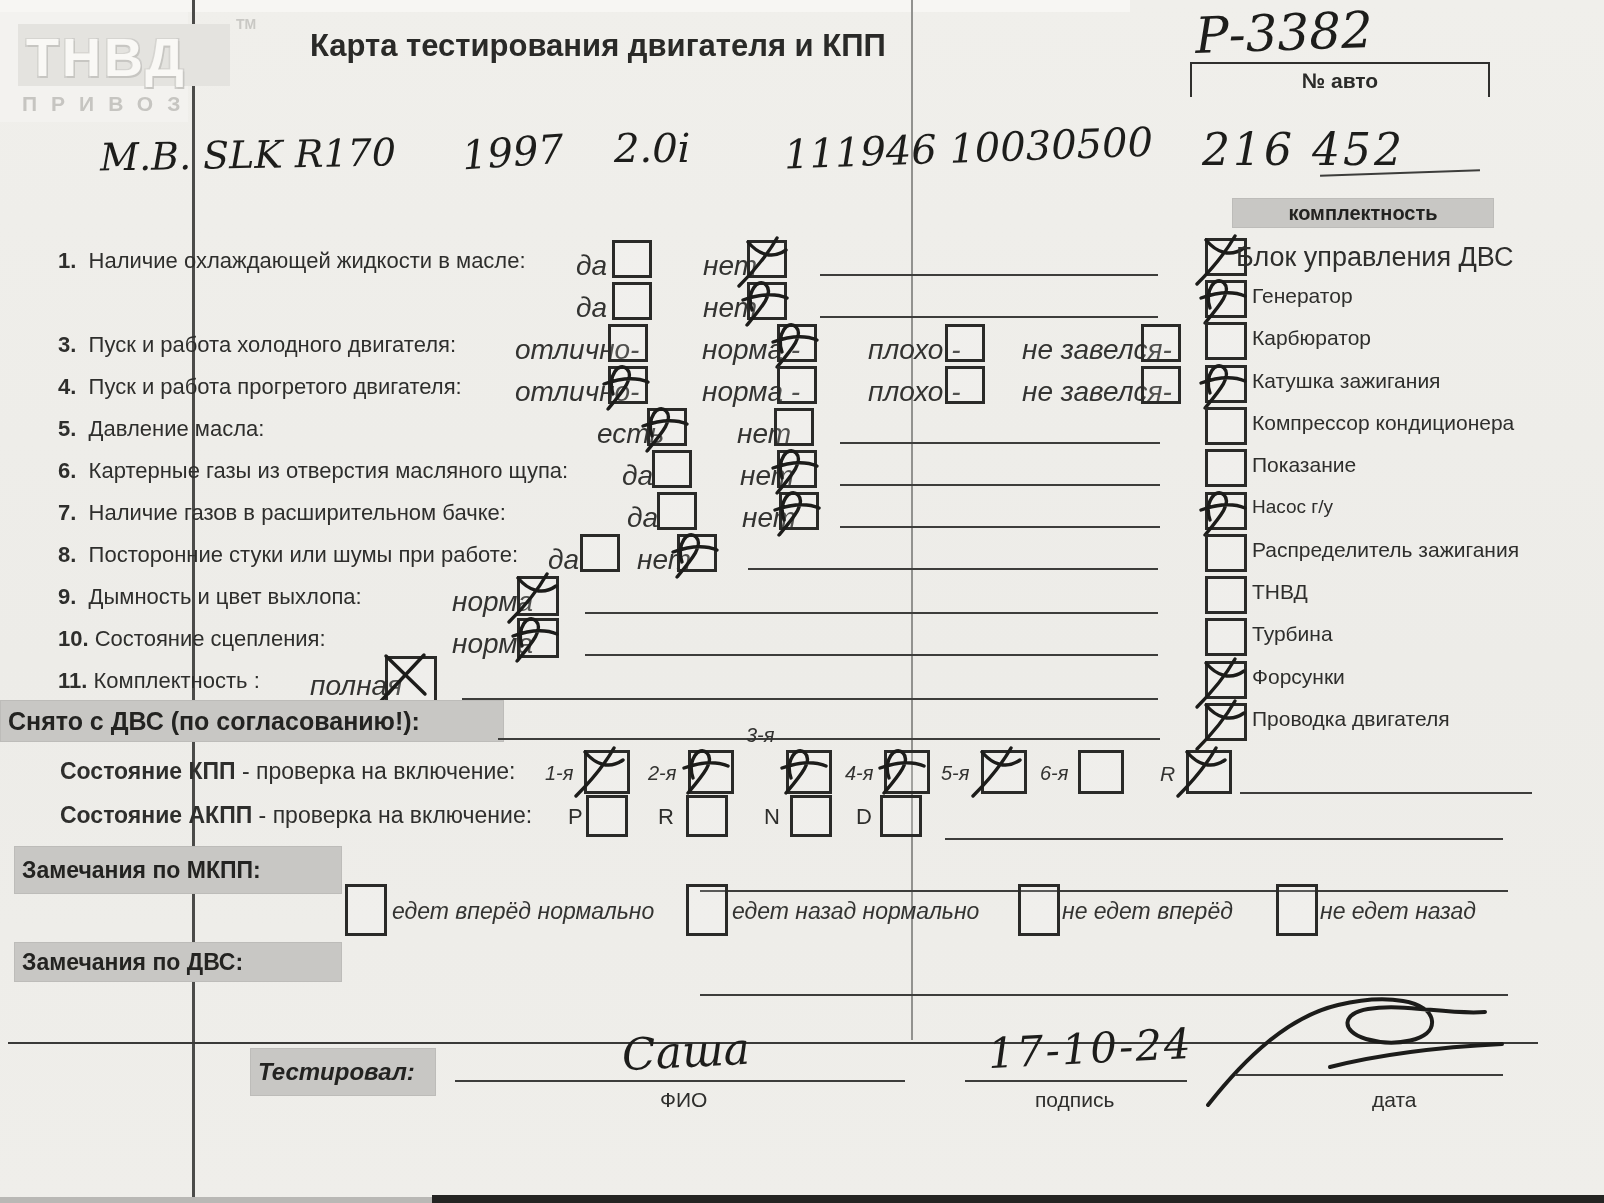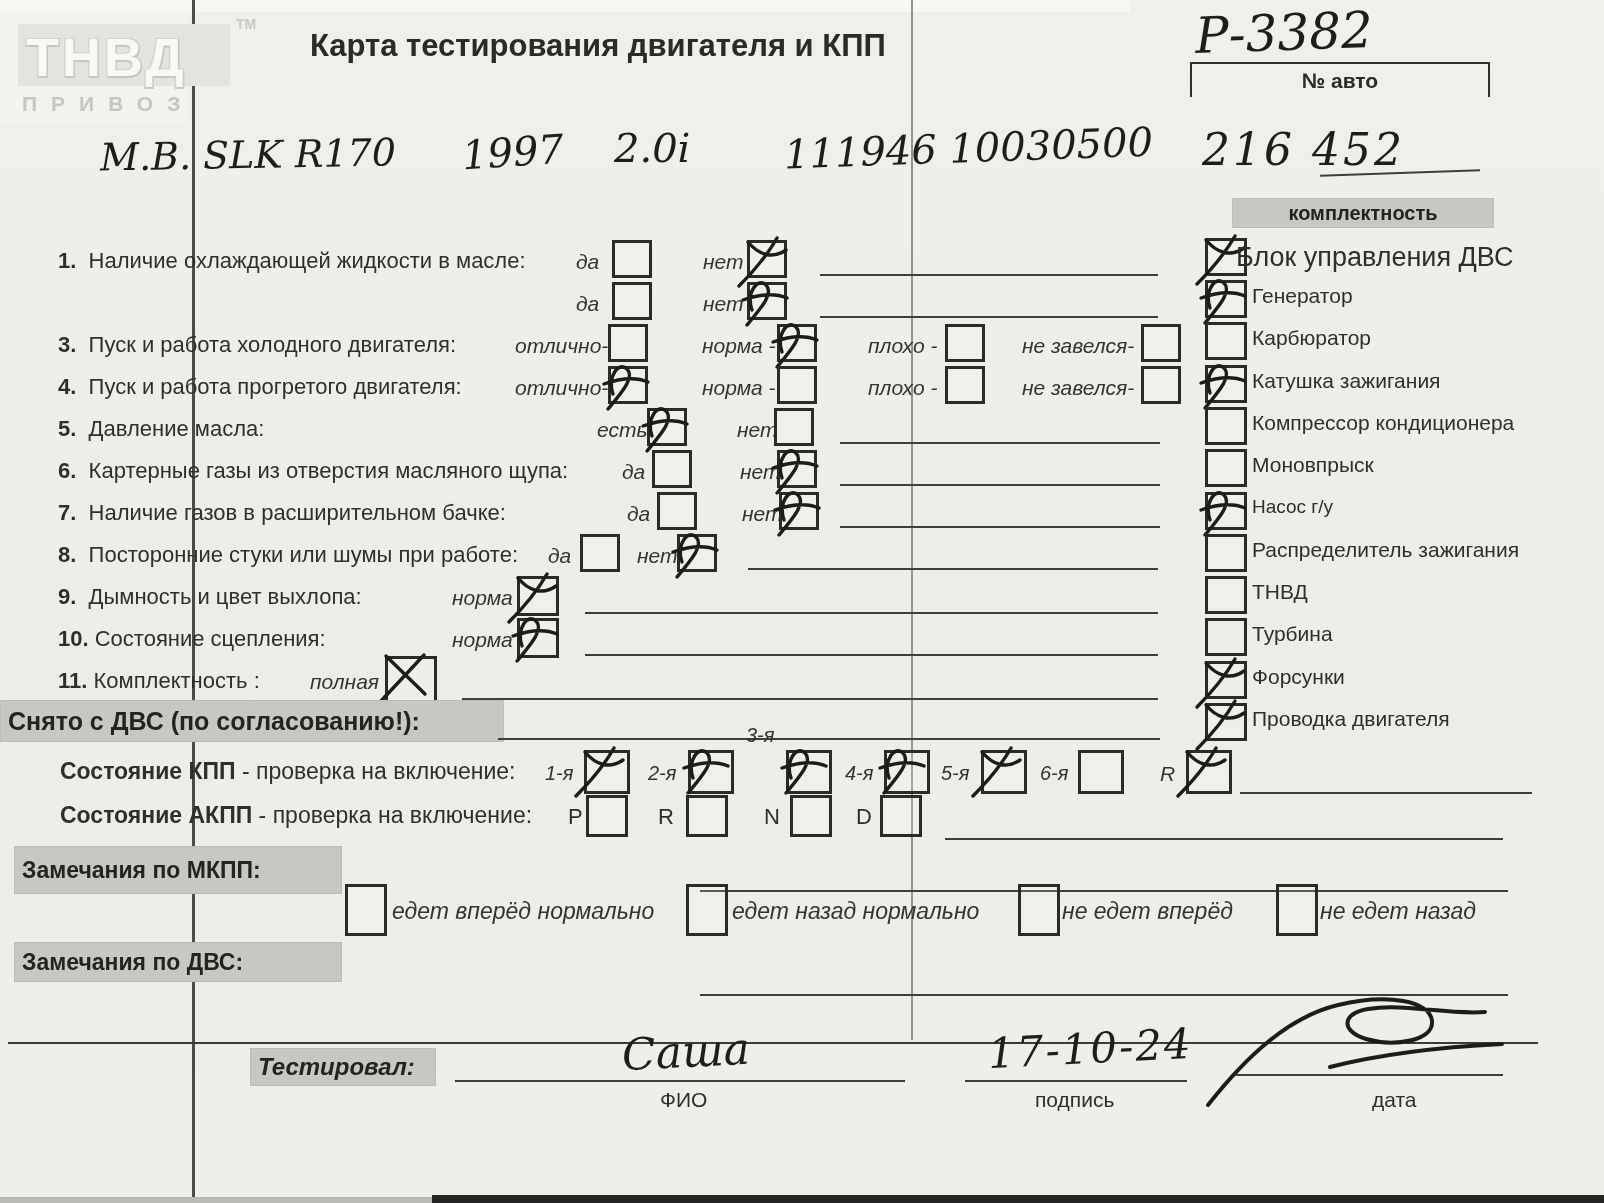--- a/index.html
+++ b/index.html
@@ -4,21 +4,21 @@
 <style>
   html,body{margin:0;padding:0;}
   body{width:1604px;height:1203px;overflow:hidden;background:#eeede9;
        font-family:"Liberation Sans",sans-serif;color:#2b2b29;}
   #canvas{position:relative;width:1604px;height:1203px;
           background:linear-gradient(180deg,#f0efeb 0%,#edece8 55%,#efeeea 100%);}
   .abs{position:absolute;}
   
   .lbl{font-size:22px;color:#2e2e2c;white-space:nowrap;}
   .num{font-weight:bold;}
-  .opt{font-style:italic;font-size:21px;color:#333331;white-space:nowrap;}
+  .opt{font-style:italic;font-size:28px;color:#333331;white-space:nowrap;}
   .bold{font-weight:bold;}
   .graybar{background:#c8c7c4;color:#232321;font-weight:bold;font-size:23px;
            display:flex;align-items:center;padding:0 8px;white-space:nowrap;
            box-shadow:0 0 0 1px #bdbcb9 inset;}
   
   .hw{font-family:"DejaVu Serif",serif;font-style:italic;color:#1d1d1b;
       white-space:nowrap;line-height:1;}
   
   .wline{position:absolute;height:2px;background:#3d3d3b;}
   .vline{position:absolute;background:#4b4b49;}
@@ -90,21 +90,21 @@
   <div class="abs lbl" style="left:1252px;top:326px;font-size:21px">Карбюратор</div>
   <span class="cb" style="left:1205px;top:365px;width:36px;height:32px">
       <svg width="40" height="40" viewBox="0 0 40 40">
         <use href="#mkB"></use>
       </svg>
     </span>
   <div class="abs lbl" style="left:1252px;top:369px;font-size:21px">Катушка зажигания</div>
   <span class="cb" style="left:1205px;top:407px;width:36px;height:32px"></span>
   <div class="abs lbl" style="left:1252px;top:411px;font-size:21px">Компрессор кондиционера</div>
   <span class="cb" style="left:1205px;top:449px;width:36px;height:32px"></span>
-  <div class="abs lbl" style="left:1252px;top:453px;font-size:21px">Моновпрыск</div>
+  <div class="abs lbl" style="left:1252px;top:453px;font-size:21px">Показание</div>
   <span class="cb" style="left:1205px;top:492px;width:36px;height:32px">
       <svg width="40" height="40" viewBox="0 0 40 40">
         <use href="#mkB"></use>
       </svg>
     </span>
   <div class="abs lbl" style="left:1252px;top:496px;font-size:19px">Насос г/у</div>
   <span class="cb" style="left:1205px;top:534px;width:36px;height:32px"></span>
   <div class="abs lbl" style="left:1252px;top:538px;font-size:21px">Распределитель зажигания</div>
   <span class="cb" style="left:1205px;top:576px;width:36px;height:32px"></span>
   <div class="abs lbl" style="left:1252px;top:580px;font-size:21px">ТНВД</div>
@@ -308,21 +308,21 @@
   <span class="cb" style="left:1018px;top:884px;width:36px;height:46px"></span>
   <span class="abs opt" style="left:1062px;top:898px;font-size:23px">не едет вперёд</span>
   <span class="cb" style="left:1276px;top:884px;width:36px;height:46px"></span>
   <span class="abs opt" style="left:1320px;top:898px;font-size:23px">не едет назад</span>
 
   <div class="abs graybar" style="left:14px;top:942px;width:312px;height:40px">Замечания по ДВС:</div>
   <div class="wline" style="left:700px;top:994px;width:808px"></div>
 
   <div class="wline" style="left:8px;top:1042px;width:1530px;background:#3a3a38"></div>
 
-  <div class="abs graybar" style="left:250px;top:1048px;width:170px;height:38px;font-style:italic;font-size:24px">Тестировал:</div>
+  <div class="abs graybar" style="left:250px;top:1048px;width:170px;height:48px;font-style:italic;font-size:24px">Тестировал:</div>
 
   <div class="abs hw" style="left:622px;top:1030px;font-size:44px;transform:rotate(-3deg)">Саша</div>
   <div class="wline" style="left:455px;top:1080px;width:450px"></div>
   <div class="abs lbl" style="left:660px;top:1088px;font-size:21px">ФИО</div>
 
   <div class="abs hw" style="left:988px;top:1028px;font-size:42px;transform:rotate(-3deg);letter-spacing:2px">17-10-24</div>
   <div class="wline" style="left:965px;top:1080px;width:222px"></div>
   <div class="abs lbl" style="left:1035px;top:1088px;font-size:21px">подпись</div>
 
   <svg class="abs" style="left:1180px;top:985px" width="330" height="135" viewBox="0 0 330 135">

